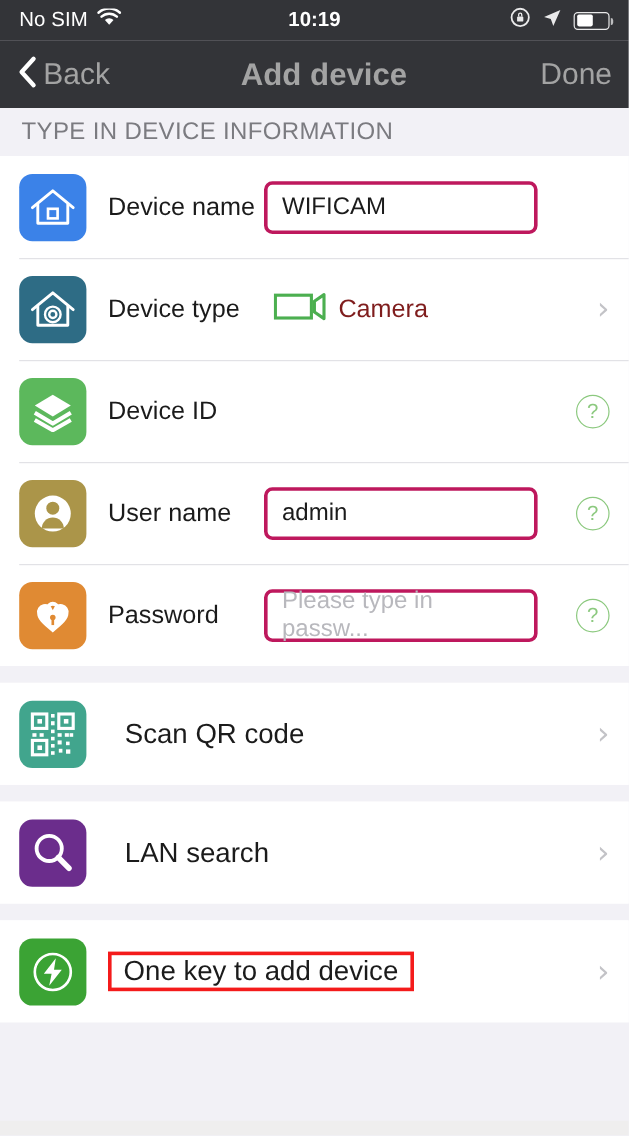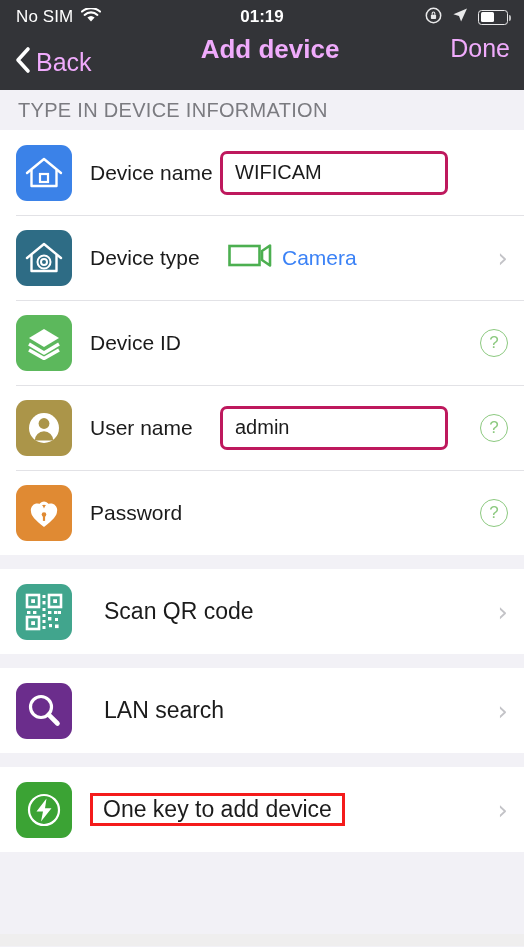--- a/index.html
+++ b/index.html
@@ -39,22 +39,23 @@
     width: 2px; height: 6px;
     background: #bdbdbf; border-radius: 0 2px 2px 0;
   }
   .battery-fill { height: 100%; background: #ffffff; border-radius: 1.5px; }
 
   
   .nav-bar {
     height: 56px;
     background: #333438;
     display: flex;
+    align-items: center;
     padding: 0 14px;
-    color: #f0abfc;
+    color: #a3a3a3;
     position: relative;
   }
   .nav-back { display: flex; align-items: center; gap: 5px; cursor: pointer; z-index: 2; }
   .nav-back-label { font-size: 25px; }
   .nav-title {
     position: absolute; left: 16px; right: 0;
     text-align: center;
     font-size: 26px; font-weight: bold;
     pointer-events: none;
   }
@@ -123,21 +124,21 @@
     font-size: 20px;
     color: #1b1b1b;
     cursor: text;
   }
   .field.placeholder { color: #b8b8bd; }
 
   .value-inline {
     display: flex; align-items: center; gap: 8px;
     margin-left: 8px;
     font-size: 21px;
-    color: #3b82f6;
+    color: #7f1d1d;
   }
 
   .help {
     width: 28px; height: 28px;
     border: 1.8px solid #8cc97f;
     border-radius: 50%;
     color: #8cc97f;
     font-size: 17px;
     display: flex; align-items: center; justify-content: center;
     margin-left: auto;
@@ -171,21 +172,21 @@
     <span class="status-text">No SIM</span>
     <span>
       <svg width="20" height="15" viewBox="0 0 20 15">
         <path d="M10 13.6 L6.4 9.6 A5.4 5.4 0 0 1 13.6 9.6 Z" fill="#fff"></path>
         <path d="M3.6 6.9 A9.4 9.4 0 0 1 16.4 6.9" stroke="#fff" stroke-width="2.1" fill="none" stroke-linecap="round"></path>
         <path d="M1 3.6 A13.3 13.3 0 0 1 19 3.6" stroke="#fff" stroke-width="2.1" fill="none" stroke-linecap="round"></path>
       </svg>
     </span>
   </div>
   <div class="status-center">
-    <span class="status-time">01:19</span>
+    <span class="status-time">10:19</span>
   </div>
   <div class="status-right">
     <span>
       <svg width="17" height="17" viewBox="0 0 17 17">
         <circle cx="8.5" cy="8.5" r="7.2" stroke="#e9e9ea" stroke-width="1.5" fill="none"></circle>
         <rect x="5.9" y="7.8" width="5.2" height="4.2" rx="0.8" fill="#e9e9ea"></rect>
         <path d="M7.2 7.8 V6.3 a1.3 1.3 0 0 1 2.6 0 V7.8" stroke="#e9e9ea" stroke-width="1.1" fill="none"></path>
       </svg>
     </span>
     <span>
@@ -278,20 +279,21 @@
   <div class="row">
     <div class="row-icon" style="background:#e08a33">
       <svg width="38" height="36" viewBox="0 0 38 36">
         <path d="M19 6.5 a5.6 5.6 0 0 1 5.6 5.6 V15 h-3.2 v-2.9 a2.4 2.4 0 0 0 -4.8 0 V15 h-3.2 v-2.9 A5.6 5.6 0 0 1 19 6.5 Z" fill="#fff"></path>
         <path d="M19 32 C10 25 6 20.5 6 16.5 A6 6 0 0 1 19 13.6 A6 6 0 0 1 32 16.5 C32 20.5 28 25 19 32 Z" fill="#fff"></path>
         <circle cx="19" cy="19.5" r="2.3" fill="#e08a33"></circle>
         <rect x="17.9" y="20.5" width="2.2" height="5.4" fill="#e08a33"></rect>
       </svg>
     </div>
     <div class="row-label">Password</div>
+    <div class="field placeholder">Please type in passw...</div>
     <div class="help">?</div>
   </div>
 </div>
 
 <div class="gap"></div>
 
 <div class="group">
   <div class="row">
     <div class="row-icon" style="background:#41a58d">
       <svg width="40" height="40" viewBox="0 0 40 40">

